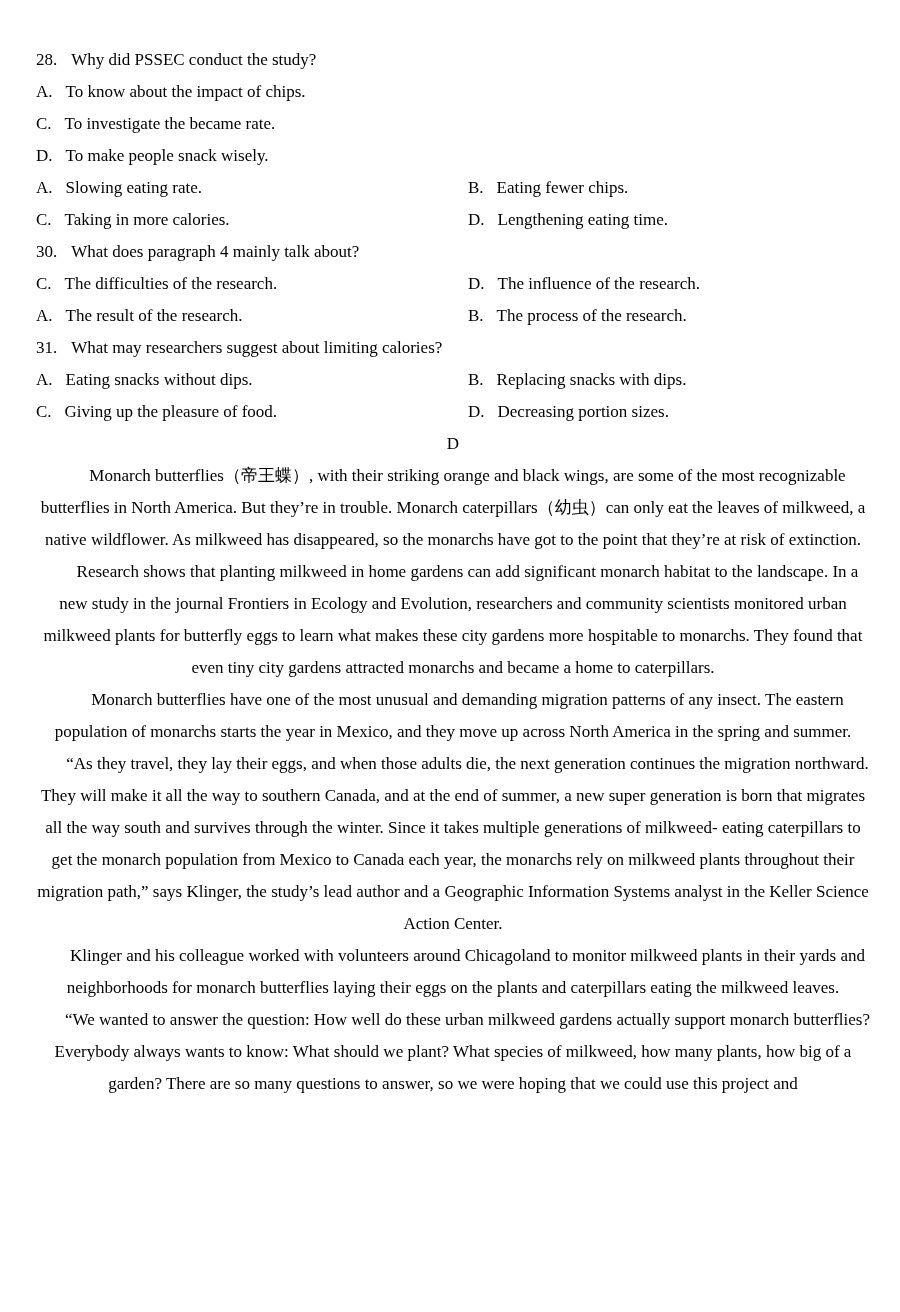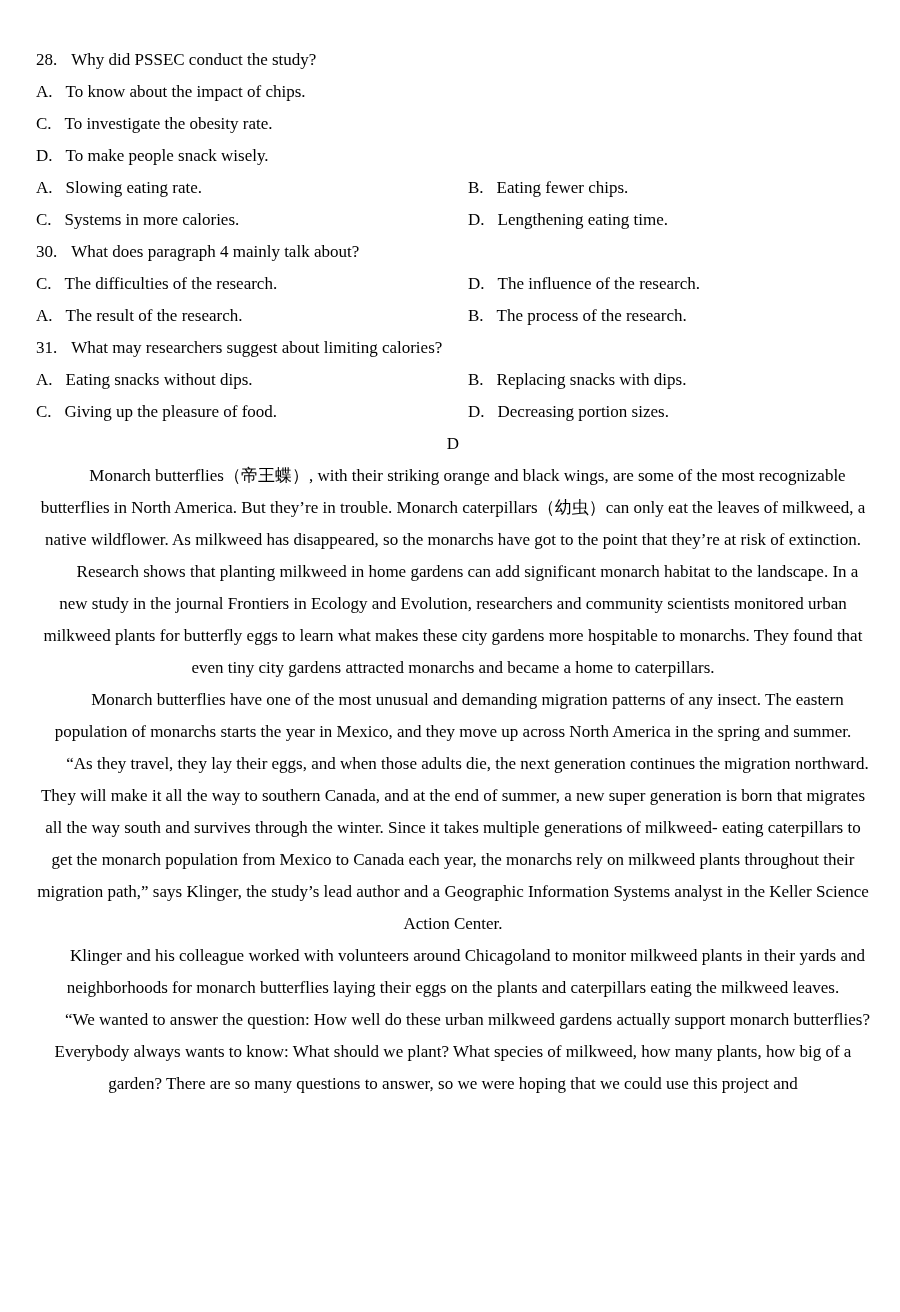--- a/index.html
+++ b/index.html
@@ -35,31 +35,31 @@
   .uword { }
 </style>
 </head>
 <body>
 
 <div class="doc">
 
   <section>
     <div class="q-line"><span class="q-num">28.</span><span>Why did PSSEC conduct the study?</span></div>
     <div class="q-line"><span class="opt-label">A.</span><span>To know about the impact of chips.</span></div>
-    <div class="q-line"><span class="opt-label">C.</span><span>To investigate the obesity rate.</span></div>
+    <div class="q-line"><span class="opt-label">C.</span><span>To investigate the became rate.</span></div>
     <div class="q-line"><span class="opt-label">D.</span><span>To make people snack wisely.</span></div>
   </section>
 
   <section>
     <div class="opt-row">
       <span class="opt opt-left"><span class="opt-label">A.</span><span>Slowing eating rate.</span></span>
       <span class="opt"><span class="opt-label">B.</span><span>Eating fewer chips.</span></span>
     </div>
     <div class="opt-row">
-      <span class="opt opt-left"><span class="opt-label">C.</span><span>Systems in more calories.</span></span>
+      <span class="opt opt-left"><span class="opt-label">C.</span><span>Taking in more calories.</span></span>
       <span class="opt"><span class="opt-label">D.</span><span>Lengthening eating time.</span></span>
     </div>
   </section>
 
   <section>
     <div class="q-line"><span class="q-num">30.</span><span>What does paragraph 4 mainly talk about?</span></div>
     <div class="opt-row">
       <span class="opt opt-left"><span class="opt-label">C.</span><span>The difficulties of the research.</span></span>
       <span class="opt"><span class="opt-label">D.</span><span>The influence of the research.</span></span>
     </div>

